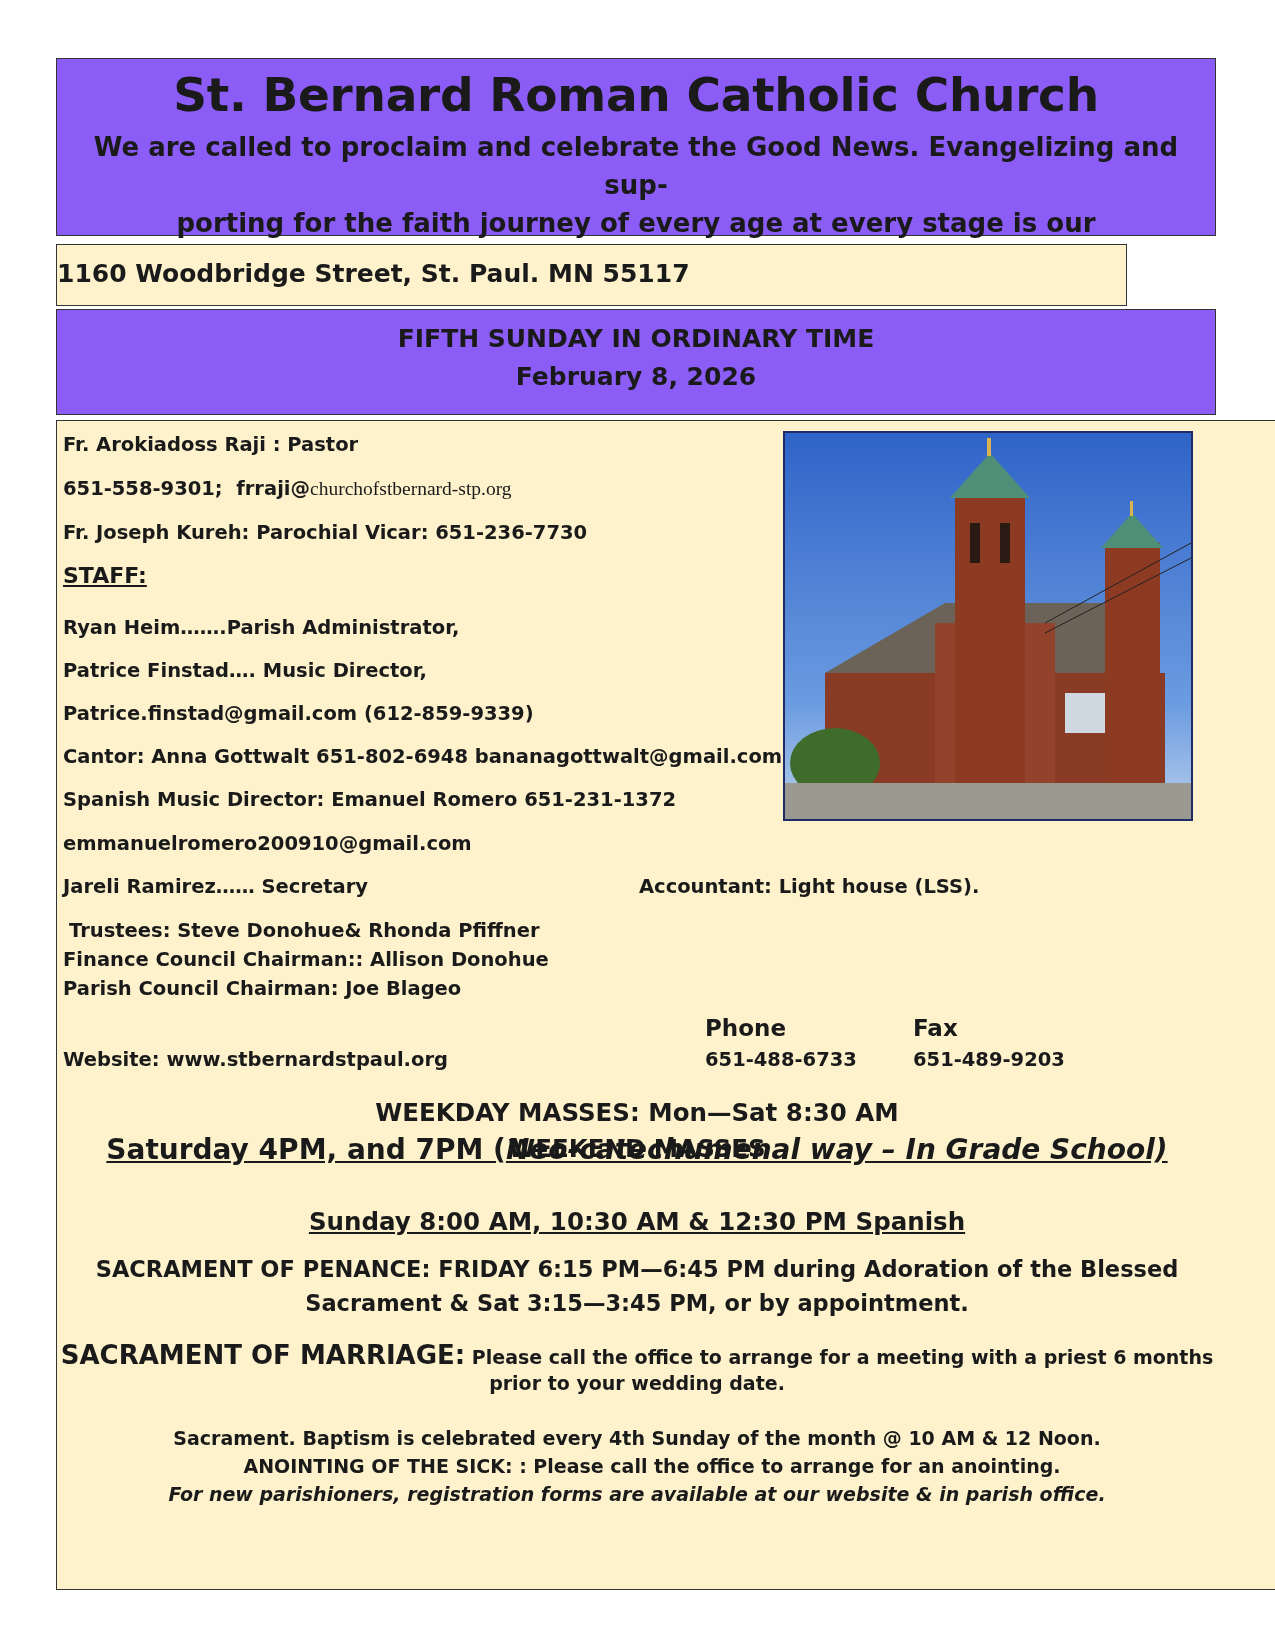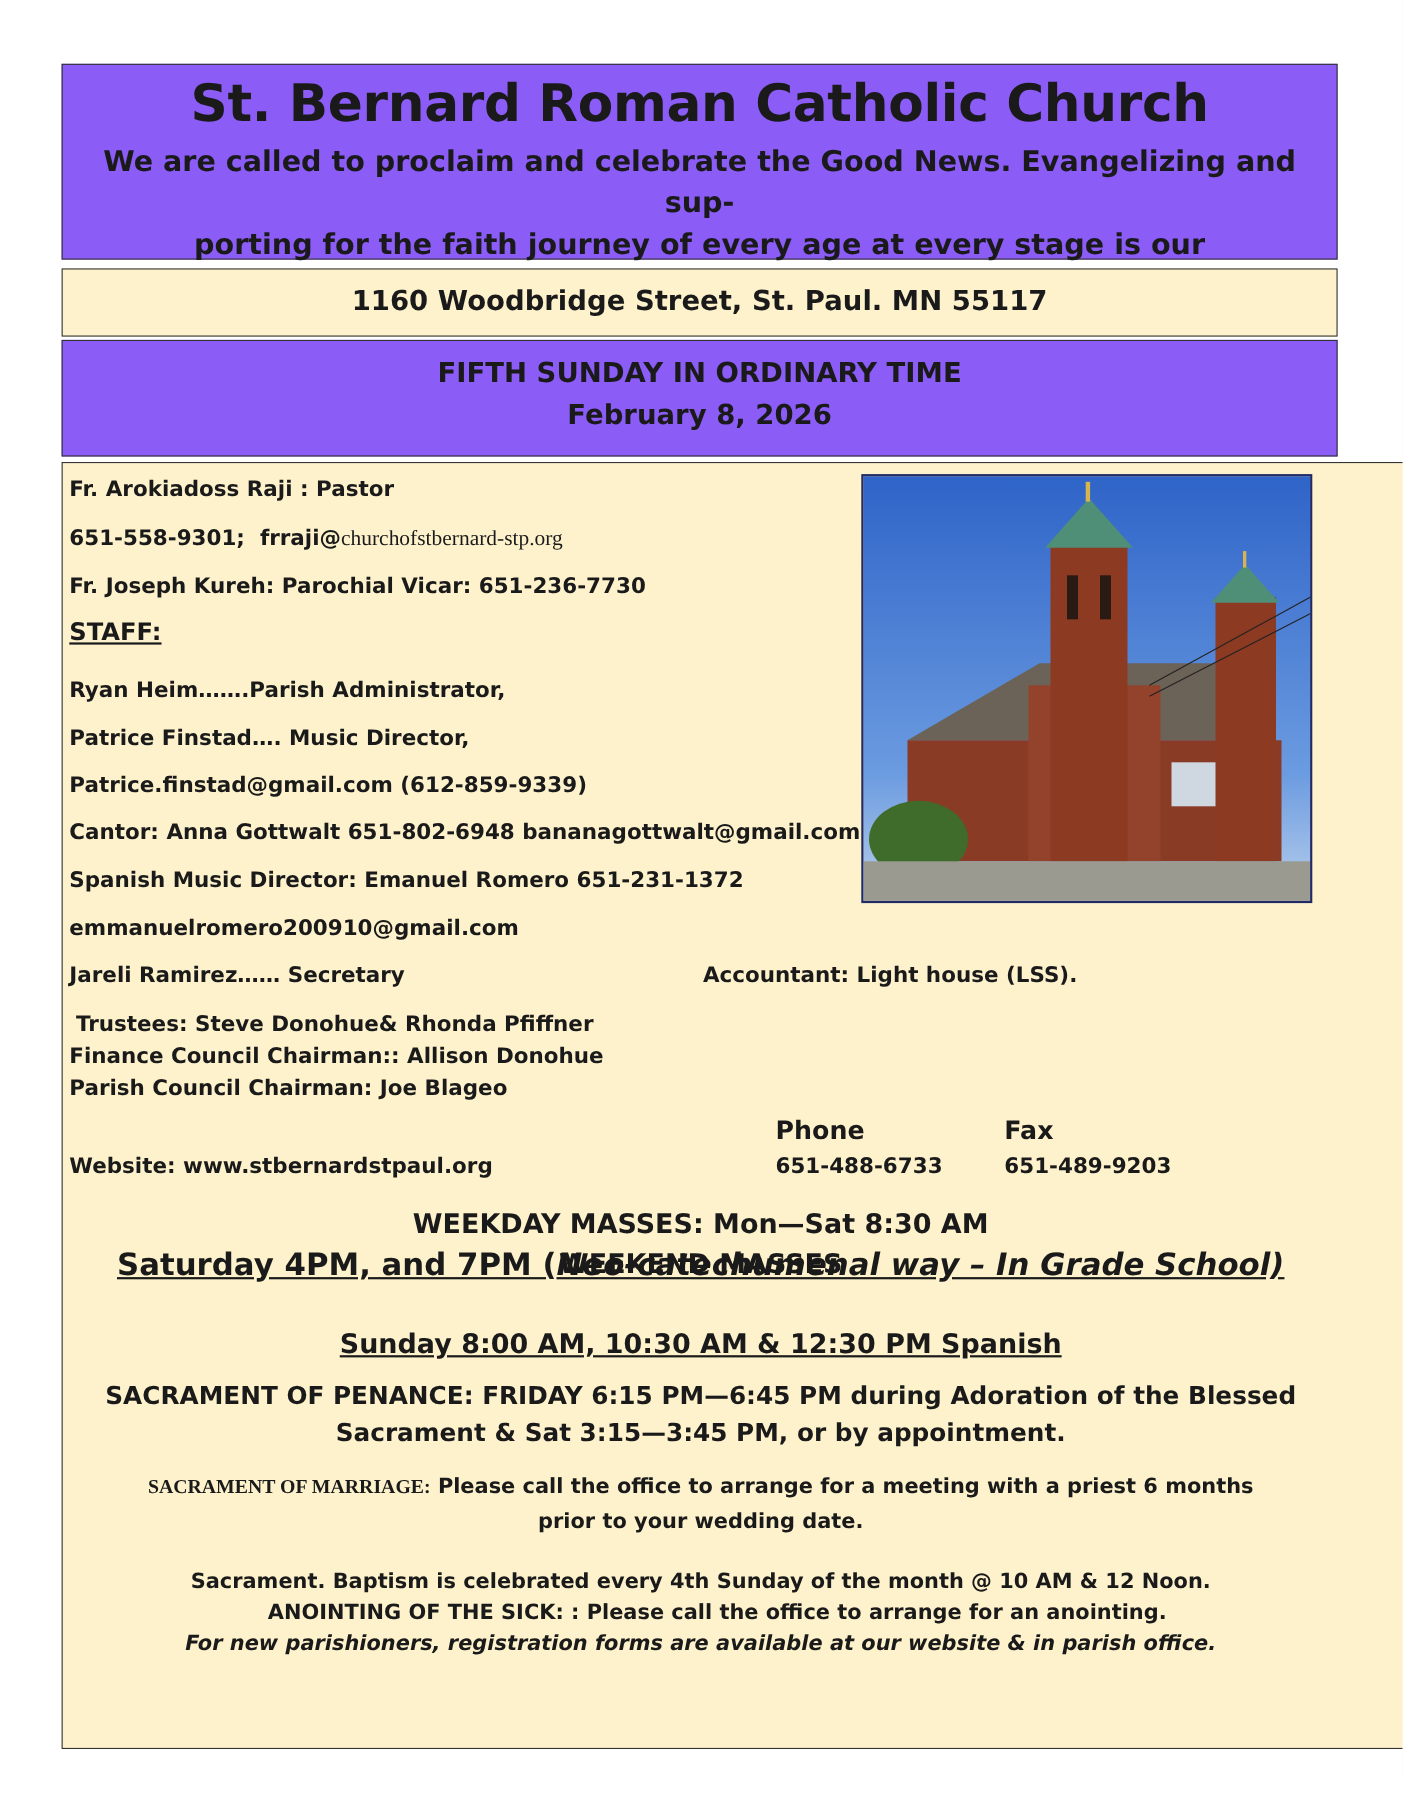--- a/index.html
+++ b/index.html
@@ -3,21 +3,21 @@
 <meta charset="utf-8">
 <style>
   html, body { margin: 0; padding: 0; background: #ffffff; }
   body { width: 1275px; height: 1651px; position: relative; font-family: "DejaVu Sans", sans-serif; color: #1a1a1a; }
   .box { position: absolute; box-sizing: border-box; border: 1.5px solid #333; }
   .green { background: #8b5cf6; }
   .cream { background: #fdf2cc; }
   #title-box { left: 56px; top: 58px; width: 1160px; height: 178px; text-align: center; }
   #title-box .t1 { font-size: 47px; font-weight: bold; margin-top: 8px; letter-spacing: -0.3px; }
   #title-box .t2 { font-size: 26px; font-weight: bold; line-height: 38px; margin-top: 6px; padding: 0 20px; }
-  #addr-box { left: 56px; top: 244px; width: 1160px; height: 62px; text-align: center; font-size: 25px; font-weight: bold; line-height: 58px; }
+  #addr-box { left: 56px; top: 244px; width: 1071px; height: 62px; font-size: 25px; font-weight: bold; line-height: 58px; }
   #sunday-box { left: 56px; top: 309px; width: 1160px; height: 106px; text-align: center; font-size: 25px; font-weight: bold; }
   #sunday-box .s1 { margin-top: 10px; line-height: 38px; }
   #sunday-box .s2 { line-height: 38px; }
   #main-box { left: 56px; top: 420px; width: 1260px; height: 1170px; }
   .line { position: absolute; font-size: 19.5px; font-weight: bold; white-space: nowrap; }
   .mono { font-family: "Liberation Serif", serif; font-weight: normal; }
   #photo { position: absolute; left: 726px; top: 10px; width: 410px; height: 390px; border: 2px solid #1f2a66; background: linear-gradient(#2f64c8, #6b9be0 70%, #b9d0ec); overflow: hidden; box-sizing: border-box; }
   .center { position: absolute; left: 0; width: 1160px; text-align: center; font-weight: bold; }
   .u { text-decoration: underline; }
 </style>
@@ -92,19 +92,19 @@
   <div class="center" style="top:713px; font-size:24.5px;">WEEKEND MASSES</div>
   <div class="center" style="top:712px; font-size:28px;">
     <span class="u">Saturday 4PM, and 7PM (</span><span class="u" style="font-style:italic;">Neo-catechumenal way – In Grade School)</span>
   </div>
   <div class="center u" style="top:786px; font-size:24.5px;">Sunday 8:00 AM, 10:30 AM  &amp; 12:30 PM Spanish</div>
 
   <div class="center" style="top:835px; font-size:22.5px;">SACRAMENT OF PENANCE: FRIDAY 6:15 PM—6:45 PM during Adoration of the Blessed</div>
   <div class="center" style="top:869px; font-size:22.5px;">Sacrament &amp; Sat 3:15—3:45 PM, or by appointment.</div>
 
   <div class="center" style="top:919px; font-size:19px;">
-    <span style="font-size:18px;font-family:Liberation Serif, serif;">SACRAMENT OF MARRIAGE:</span><span> Please call the office to arrange for a meeting with a priest 6 months</span>
+    <span style="font-size:26px;">SACRAMENT OF MARRIAGE:</span><span> Please call the office to arrange for a meeting with a priest 6 months</span>
   </div>
   <div class="center" style="top:951px; font-size:19px;">prior to your wedding date.</div>
   <div class="center" style="top:1006px; font-size:19px;">Sacrament. Baptism is celebrated every 4th Sunday of the month @ 10 AM &amp; 12 Noon.</div>
   <div class="center" style="top:1034px; font-size:19px;padding-left:15px;">ANOINTING OF THE SICK: : Please call the office to arrange for an anointing.</div>
   <div class="center" style="top:1062px; font-size:19px; font-style:italic;">For new parishioners, registration forms are available at our website &amp; in parish office.</div>
 </div>
 
 </body></html>

